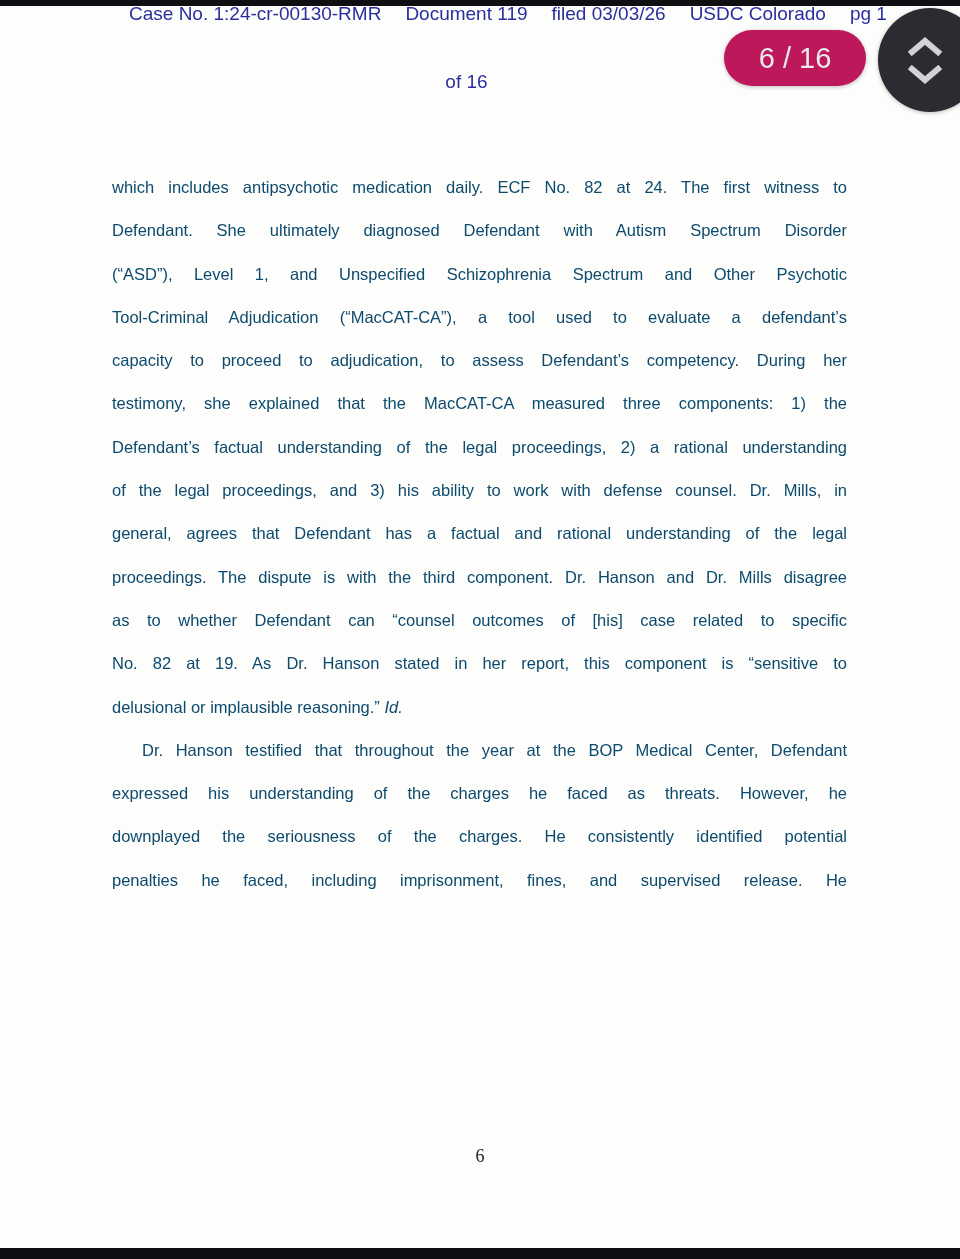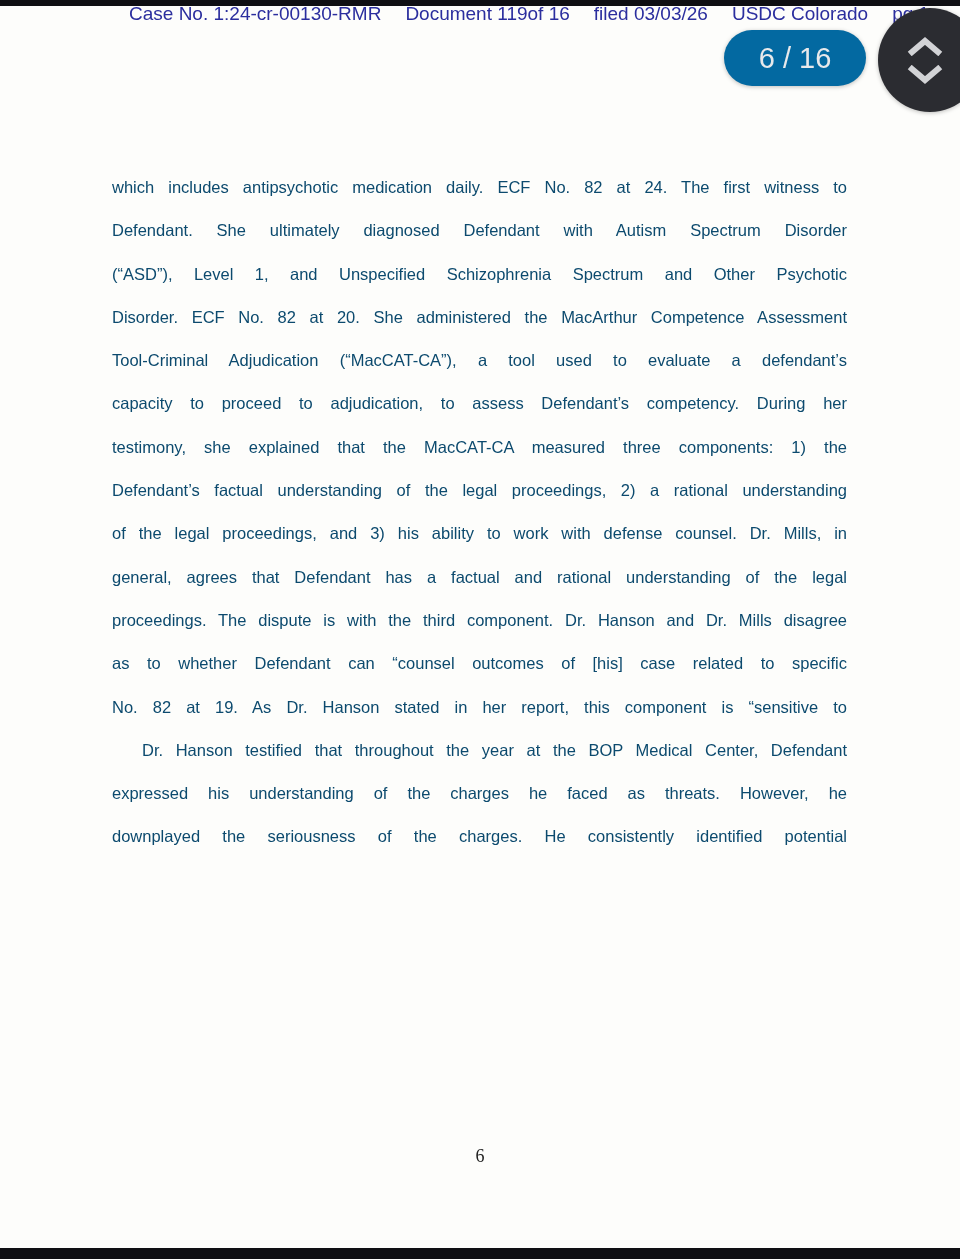--- a/index.html
+++ b/index.html
@@ -24,27 +24,27 @@
   
   .stamp {
     position: absolute; left: 97px; top: 4px;
     display: flex; gap: 24px;
     color: #2b2e9e;
     font-size: 19px;
     line-height: 20px;
     white-space: nowrap;
     margin-left: 32px;
   }
-  .doc-col { display: flex; flex-direction: row; align-items: flex-end; }
+  .doc-col { display: flex; flex-direction: column; align-items: center; gap: 48px; }
 
   
   .pill {
     position: absolute; left: 724px; top: 30px;
     width: 142px; height: 56px;
-    background: #0369a1;
+    background: #be185d;
     border-radius: 28px;
     color: #e8e9eb;
     font-size: 29px;
     display: flex; align-items: center; justify-content: center;
     box-shadow: 0 1px 4px rgba(0,0,0,0.25);
     cursor: pointer;
   }
 
   
   .nav-circle {
@@ -116,30 +116,31 @@
     <svg width="36" height="19" viewBox="0 0 36 19">
       <polyline points="5,4 18,15 31,4" fill="none" stroke="#d2d3d6" stroke-width="6" stroke-linecap="square" stroke-linejoin="miter"></polyline>
     </svg>
   </span>
 </div>
 
 <div class="doc-body">
   <div class="line">which includes antipsychotic medication daily. ECF No. 82 at 24. The first witness to</div>
   <div class="line">Defendant. She ultimately diagnosed Defendant with Autism Spectrum Disorder</div>
   <div class="line">(“ASD”), Level 1, and Unspecified Schizophrenia Spectrum and Other Psychotic</div>
-  <div class="line">Disorder. ECF No. 82 at 20. She administered the MacArthur Competence Assessment</div>
   <div class="line">Tool-Criminal Adjudication (“MacCAT-CA”), a tool used to evaluate a defendant’s</div>
   <div class="line">capacity to proceed to adjudication, to assess Defendant’s competency. During her</div>
   <div class="line">testimony, she explained that the MacCAT-CA measured three components: 1) the</div>
   <div class="line">Defendant’s factual understanding of the legal proceedings, 2) a rational understanding</div>
   <div class="line">of the legal proceedings, and 3) his ability to work with defense counsel. Dr. Mills, in</div>
   <div class="line">general, agrees that Defendant has a factual and rational understanding of the legal</div>
   <div class="line">proceedings. The dispute is with the third component. Dr. Hanson and Dr. Mills disagree</div>
   <div class="line">as to whether Defendant can “counsel outcomes of [his] case related to specific</div>
   <div class="line">No. 82 at 19. As Dr. Hanson stated in her report, this component is “sensitive to</div>
+  <div class="line last"><span>delusional or implausible reasoning.” </span><i>Id.</i></div>
   <div class="line indent">Dr. Hanson testified that throughout the year at the BOP Medical Center, Defendant</div>
   <div class="line">expressed his understanding of the charges he faced as threats. However, he</div>
   <div class="line">downplayed the seriousness of the charges. He consistently identified potential</div>
+  <div class="line">penalties he faced, including imprisonment, fines, and supervised release. He</div>
 </div>
 
 <div class="footer-num">6</div>
 
 <div class="bottom-bar"></div>
 
 </body></html>

